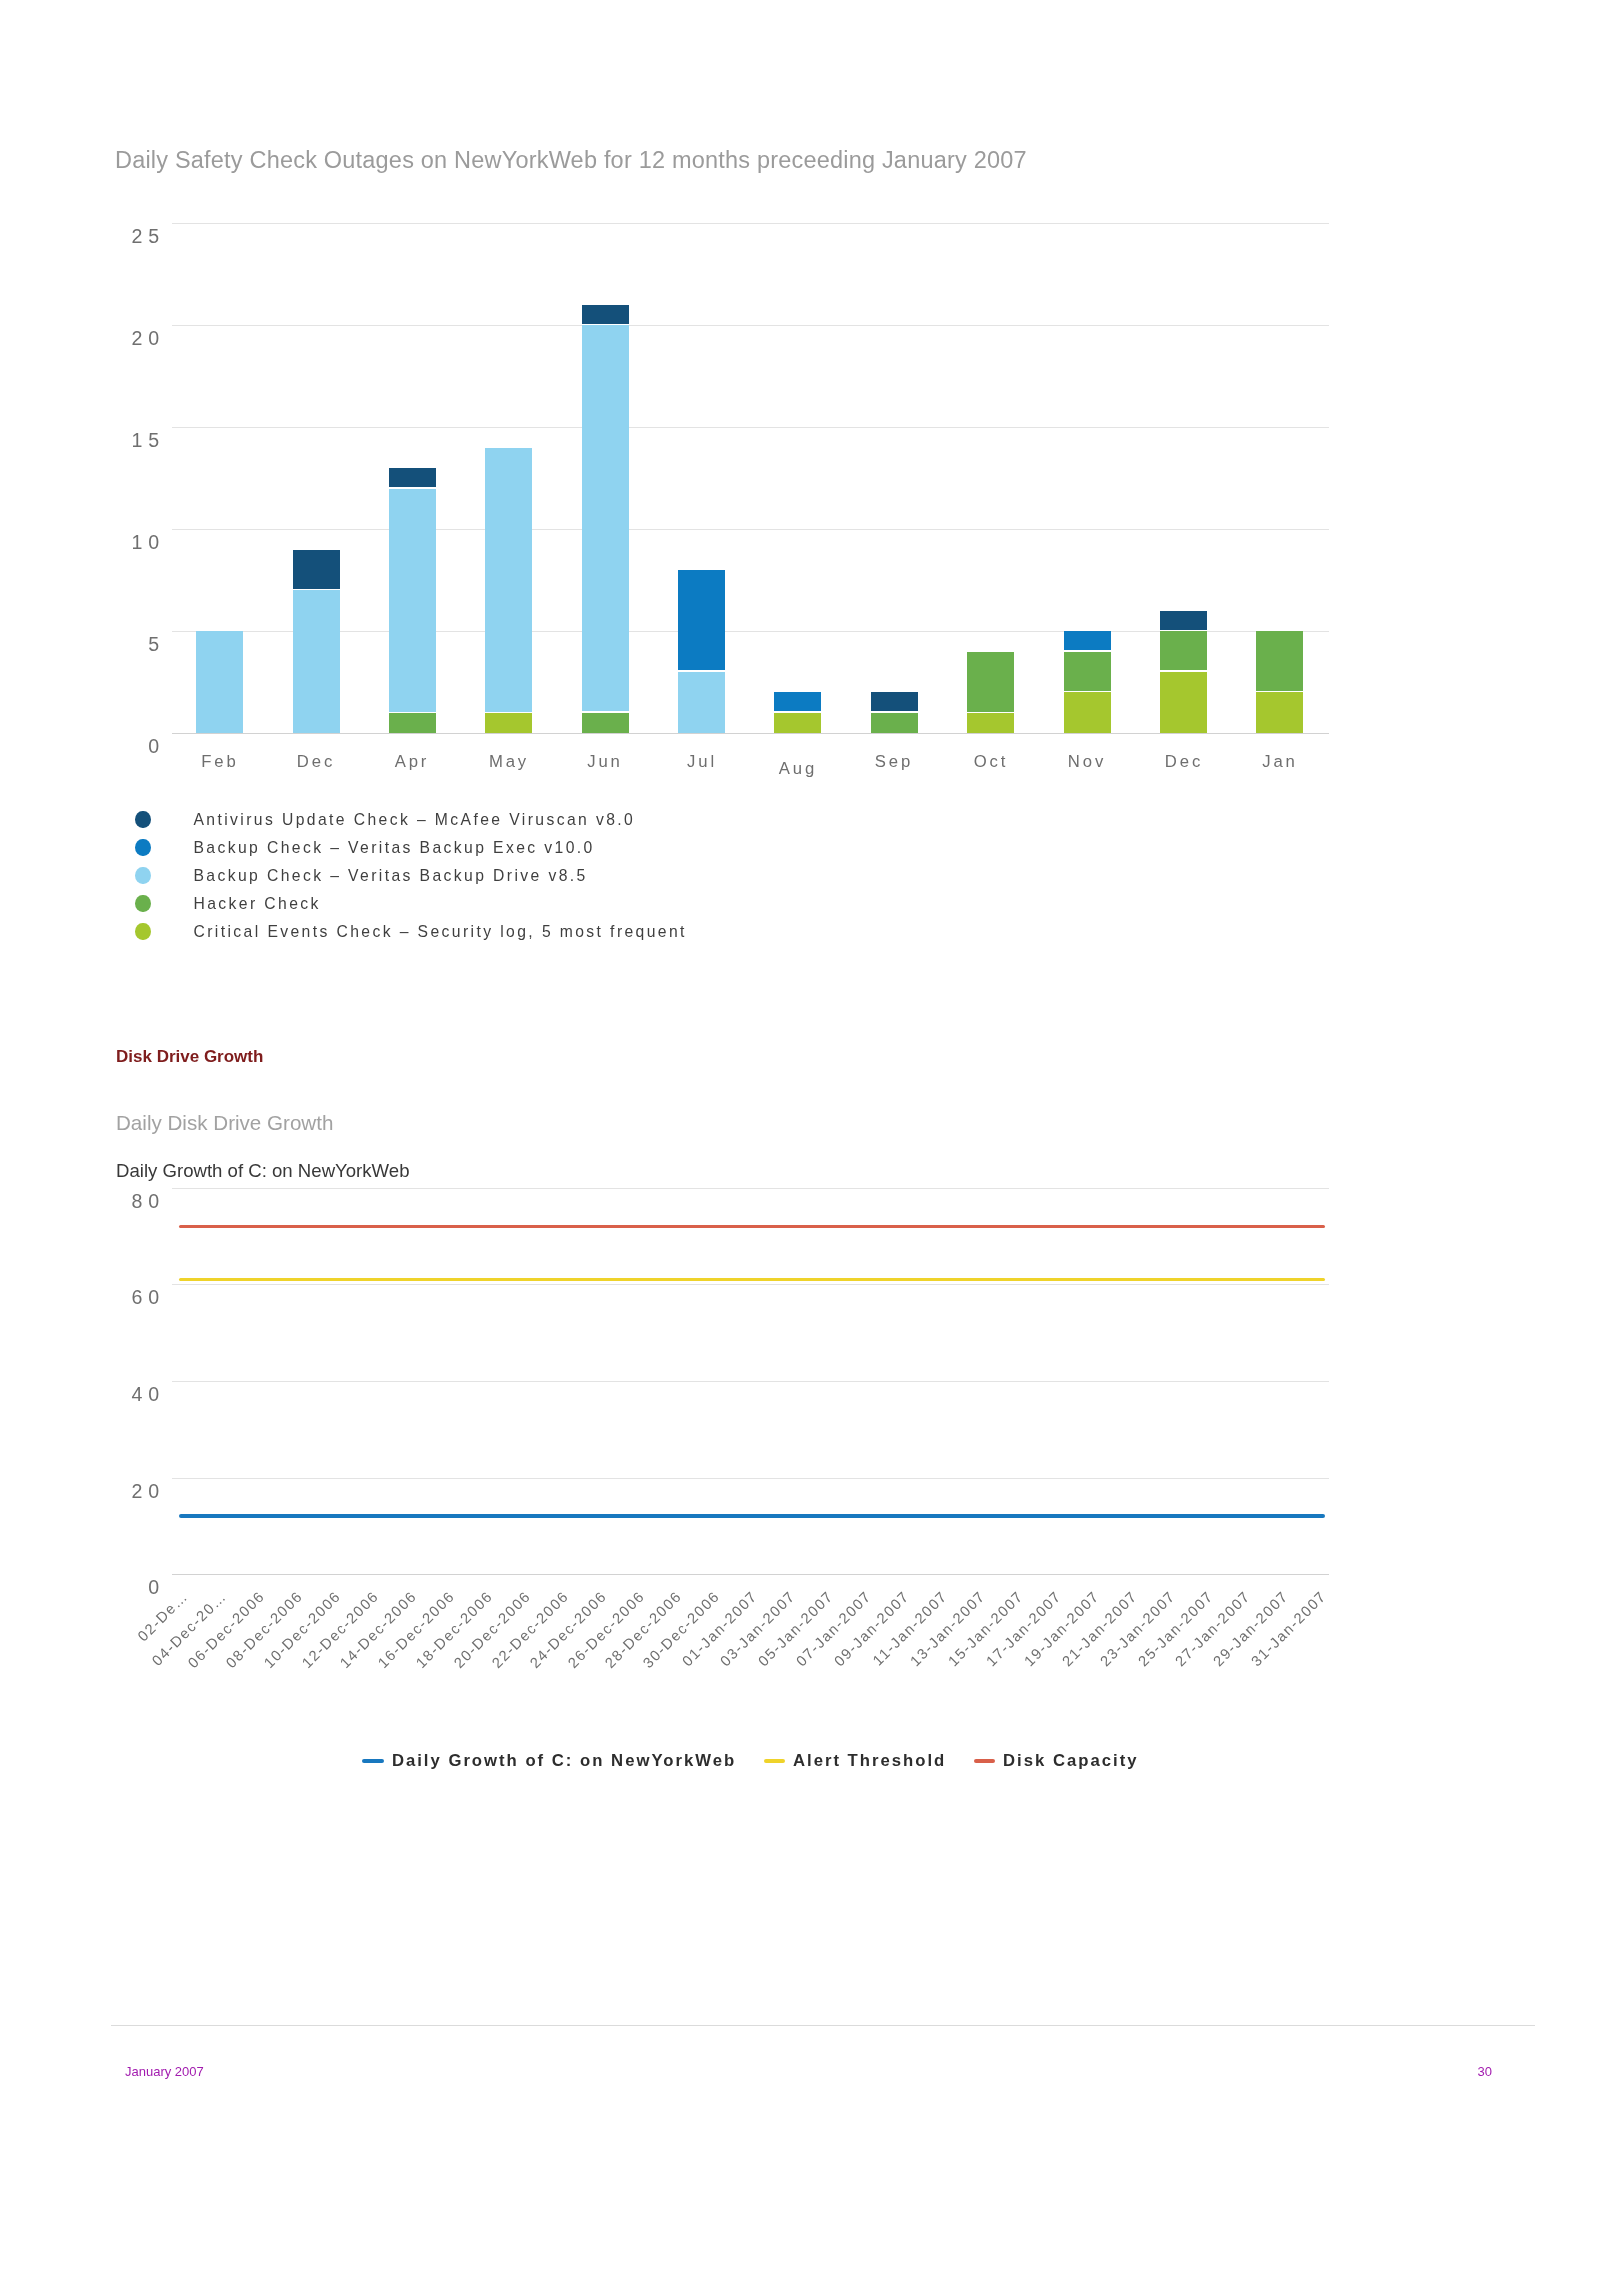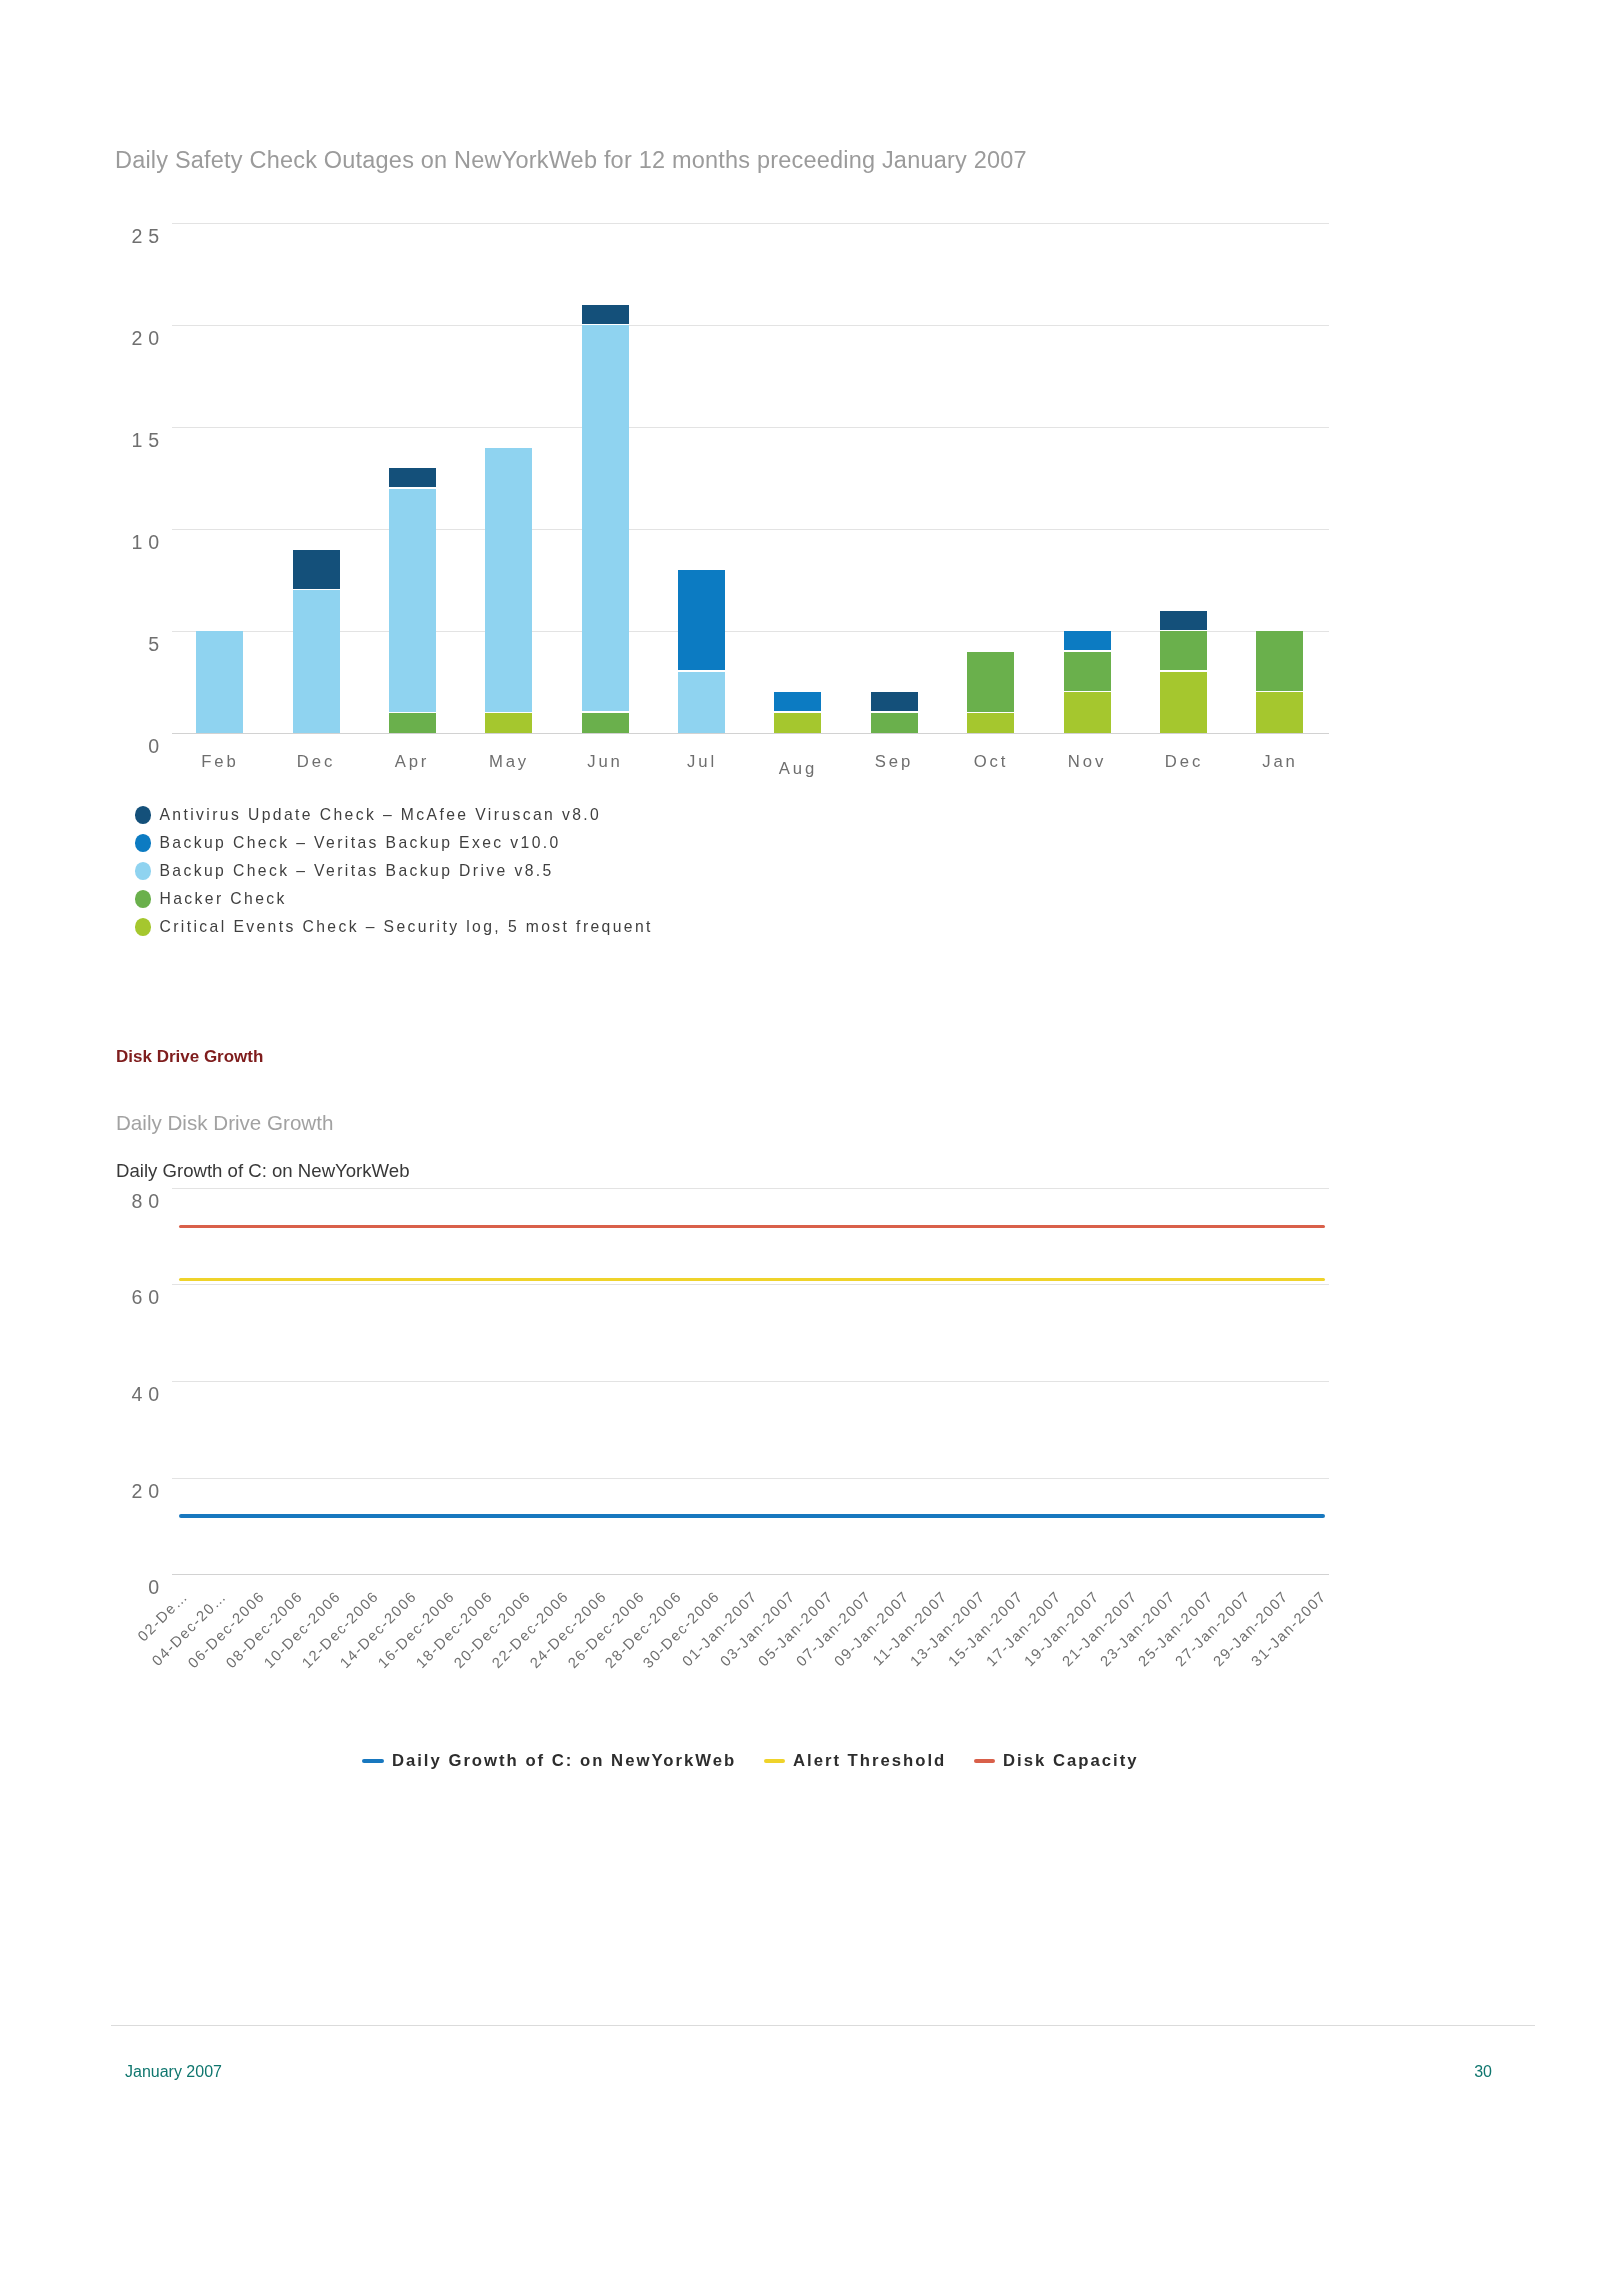--- a/index.html
+++ b/index.html
@@ -7,37 +7,37 @@
         font-family:"Liberation Sans",sans-serif;overflow:hidden;}
   .abs{position:absolute;}
   .chart-title{color:#9B9B9B;font-size:23.5px;letter-spacing:0.2px;}
   .gridline{position:absolute;height:1px;background:#E3E3E3;}
   .axisline{background:#D2D2D2;}
   .ytick{position:absolute;width:59px;text-align:right;color:#6F6F6F;
          font-size:19.6px;letter-spacing:5.9px;line-height:21.6px;}
   .month{position:absolute;text-align:center;color:#6E6E6E;font-size:16.7px;
          letter-spacing:2.9px;line-height:21.6px;}
   .seg{position:absolute;}
-  .lg1-row{position:absolute;display:flex;height:27.4px;}
+  .lg1-row{position:absolute;display:flex;align-items:center;height:27.4px;gap:34px;}
   .lg1-dot{width:15.7px;height:17.6px;border-radius:50%;margin-right:8.8px;flex:none;}
   .lg1-label{font-size:15.7px;letter-spacing:2.4px;color:#3F3F3F;white-space:nowrap;}
   .h-main{font-size:17px;font-weight:600;color:#7f1d1d;}
   .h-sub{font-size:20.6px;color:#A2A2A2;}
   .h-sub2{font-size:18.6px;color:#383838;}
   .serline{position:absolute;border-radius:2px;}
   .date-anchor{position:absolute;width:0;height:0;}
   .date-label{position:absolute;right:0;top:0;transform:rotate(-45deg);
               transform-origin:100% 0;white-space:nowrap;font-size:14.7px;
               letter-spacing:1.5px;color:#6E6E6E;}
   .lg2-wrap{position:absolute;text-align:center;white-space:nowrap;}
   .lg2-item{display:inline-flex;align-items:center;margin:0 13.7px;vertical-align:middle;}
   .lg2-dash{width:21.6px;height:3.9px;border-radius:2px;margin-right:7.8px;flex:none;}
   .lg2-label{font-size:16.7px;font-weight:bold;letter-spacing:2px;color:#2D2D2D;}
   .footer-line{position:absolute;height:1px;background:#DBDBDB;}
-  .footer-text{position:absolute;color:#0f766e;font-size:16px;line-height:19.6px;}
+  .footer-text{position:absolute;color:#a21caf;font-size:13px;line-height:19.6px;}
   .logo-max{font-style:italic;font-weight:800;font-size:26.5px;color:#1B75BC;letter-spacing:-1px;}
   .logo-rest{font-style:italic;font-weight:400;font-size:26.5px;color:#58595B;letter-spacing:-0.5px;}
   .logo-tm{font-size:8.8px;color:#9A9A9A;vertical-align:super;}
   .logo-tagline{text-align:right;font-size:9.8px;color:#3B79B8;margin-top:-2.9px;padding-right:5.9px;}
 </style>
 </head>
 <body>
 
 <div class="page">
 

